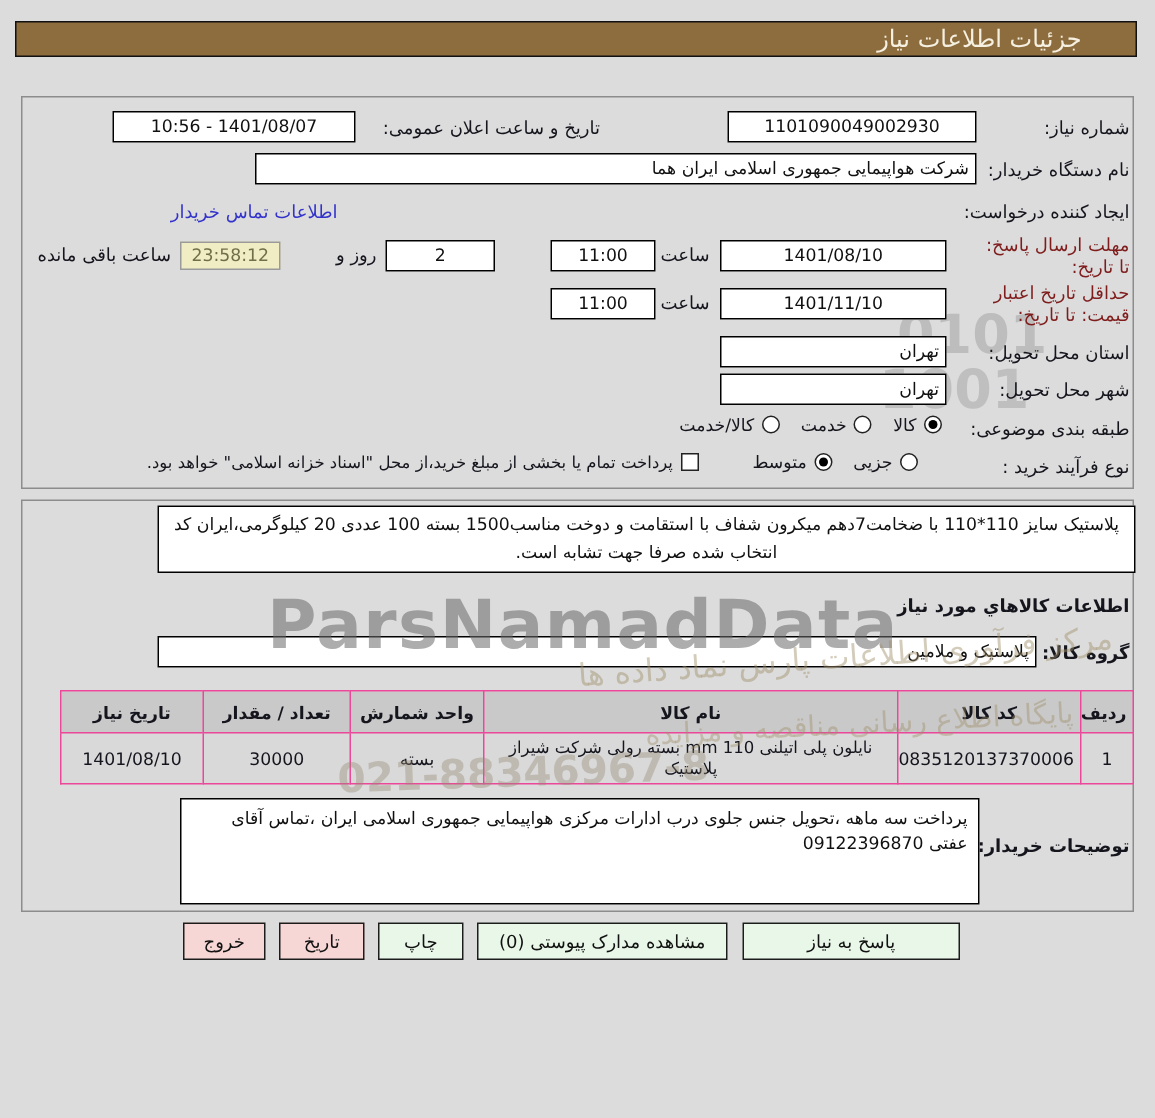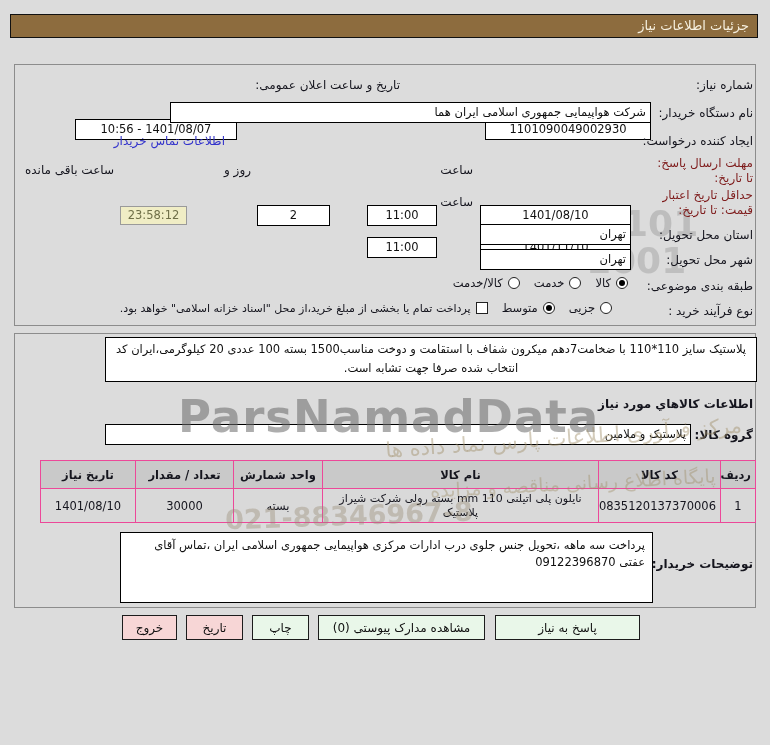--- a/index.html
+++ b/index.html
@@ -1,34 +1,34 @@
 <!DOCTYPE html>
 <html lang="fa"><head>
 <meta charset="utf-8">
 <style>
   html,body{margin:0;padding:0;background:#dcdcdc;}
   *{box-sizing:border-box;}
   .screen{position:relative;width:770px;height:745px;background:#dcdcdc;overflow:hidden;
           font-family:"DejaVu Sans",sans-serif;direction:rtl;}
   
   .titlebar{position:absolute;left:10px;top:14px;width:748px;height:24px;background:#8d6c3e;
-            border:1px solid #111;color:#f6f0e0;font-size:13px;line-height:22px;
-            padding-right:8px;}
+            border:1px solid #111;color:#f6f0e0;font-size:16px;line-height:22px;
+            padding-right:36px;}
   
   .panel{position:absolute;border:1px solid #8c8c8c;background:transparent;}
   .panel1{left:14px;top:64px;width:742px;height:262px;}
   .panel2{left:14px;top:333px;width:742px;height:275px;}
   
   .lbl{position:absolute;font-size:12px;color:#15151e;white-space:nowrap;z-index:3;}
   .lbl.b{font-weight:bold;}
   .lbl2{position:absolute;font-size:12px;color:#7f1d1d;text-align:right;line-height:15px;z-index:3;}
   
   .box{position:absolute;background:#fff;border:1px solid #000;height:21px;line-height:19px;
        font-size:11.5px;color:#101010;overflow:hidden;white-space:nowrap;z-index:3;}
-  .center{text-align:center;margin-top:45px;}
+  .center{text-align:center;}
   .rgt{text-align:right;padding:0 4px;}
   .box.hl{background:#f0edc5;border:1px solid #9a9a9a;color:#6f6f48;height:19px;line-height:17px;}
   .bigbox{position:absolute;background:#fff;border:1px solid #000;font-size:11.5px;color:#101010;
           z-index:3;overflow:hidden;}
   .bigbox.c{text-align:center;line-height:19px;padding:2px 6px;}
   .bigbox.r{text-align:right;line-height:17px;padding:4px 7px;}
   .link{position:absolute;font-size:12px;color:#3333cc;white-space:nowrap;z-index:3;cursor:pointer;}
   
   .optrow{position:absolute;display:flex;align-items:center;gap:14px;z-index:3;}
   .pair{display:flex;align-items:center;gap:5px;}
@@ -125,21 +125,21 @@
   <span class="lbl" style="right:17px;top:304px">نوع فرآیند خرید :</span>
   <div class="optrow" style="right:158px;top:301px">
     <span class="pair">
       <span class="radio"></span>
       <span class="optlbl">جزیی</span>
     </span>
     <span class="pair">
       <span class="radio sel"></span>
       <span class="optlbl">متوسط</span>
     </span>
-    <span class="pair" style="">
+    <span class="pair" style="margin-right:22px">
       <span class="checkbox"></span>
       <span class="optlbl" style="font-size:11px">پرداخت تمام یا بخشی از مبلغ خرید،از محل "اسناد خزانه اسلامی" خواهد بود.</span>
     </span>
   </div>
 
   <span class="lbl b" style="right:17px;top:346px">شرح کلی نیاز:</span>
   <div class="bigbox c" style="left:105px;top:337px;width:652px;height:45px">پلاستیک سایز 110*110 با ضخامت7دهم میکرون شفاف با استقامت و دوخت مناسب1500 بسته 100 عددی 20 کیلوگرمی،ایران کد انتخاب شده صرفا جهت تشابه است.</div>
 
   <span class="lbl b" style="right:17px;top:397px">اطلاعات کالاهاي مورد نیاز</span>
 

